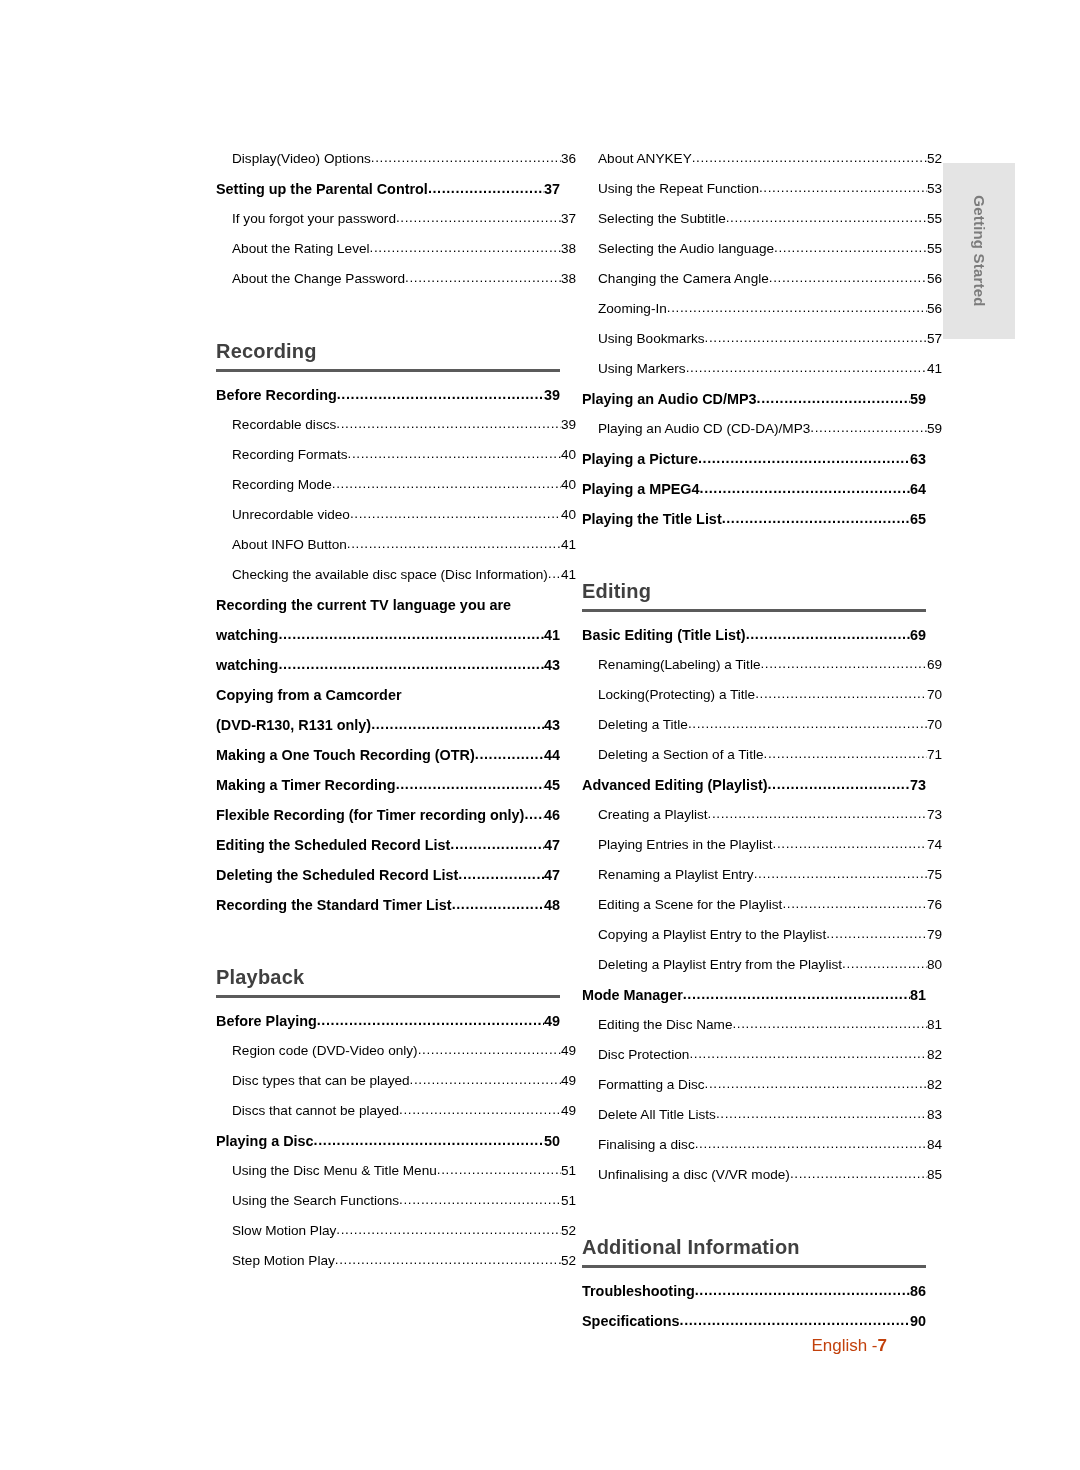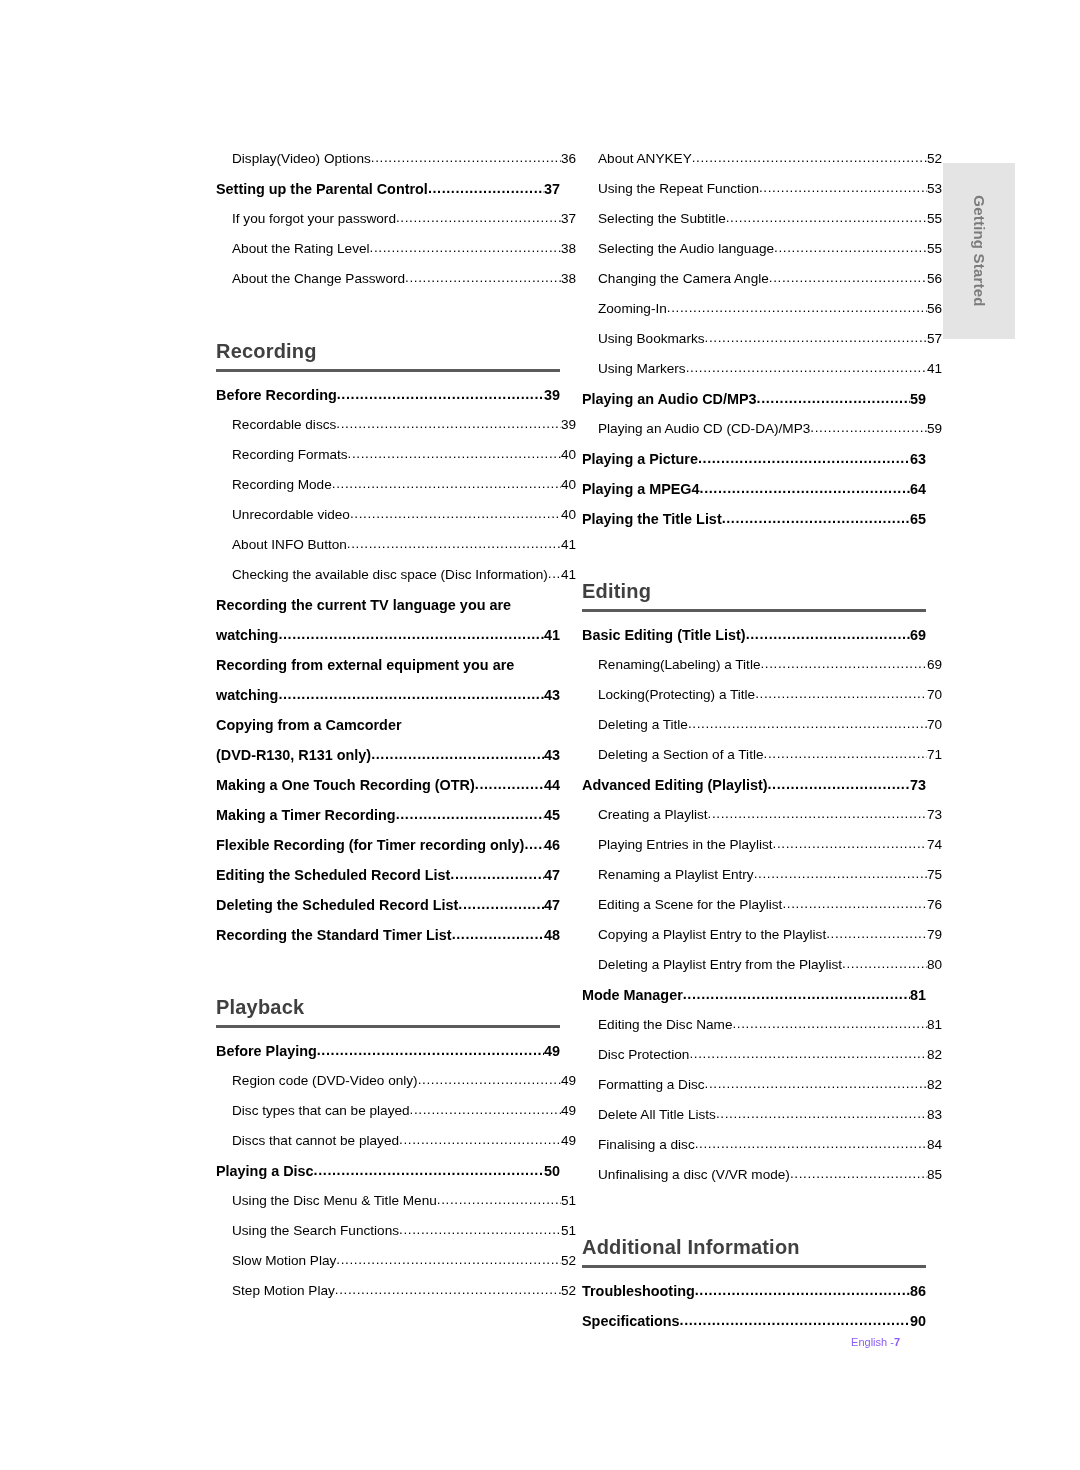--- a/index.html
+++ b/index.html
@@ -113,24 +113,24 @@
 
   
   .lvl2 {
     font-weight: normal;
     padding-left: 16px;
   }
 
   
   .footer {
     position: absolute;
-    right: 180px;
+    right: 193px;
     top: 1336px;
-    font-size: 11px;
-    color: #8b5cf6;
+    font-size: 17px;
+    color: #c2410c;
     white-space: nowrap;
   }
   .footer .pg { font-weight: bold; }
 </style>
 </head>
 <body>
 
 <div class="page">
 
   <div class="side-tab">
@@ -203,23 +203,20 @@
         <span class="page-no">41</span>
       </div>
       <div class="entry lvl1 noleader">
         <span class="label">Recording the current TV language you are</span>
       </div>
       <div class="entry lvl1">
         <span class="label">watching</span>
         <span class="leader">........................................................................................................................</span>
         <span class="page-no">41</span>
       </div>
-      <div class="entry lvl1 noleader">
-        <span class="label">Recording from external equipment you are</span>
-      </div>
       <div class="entry lvl1">
         <span class="label">watching</span>
         <span class="leader">........................................................................................................................</span>
         <span class="page-no">43</span>
       </div>
       <div class="entry lvl1 noleader">
         <span class="label">Copying from a Camcorder</span>
       </div>
       <div class="entry lvl1">
         <span class="label">(DVD-R130, R131 only)</span>

